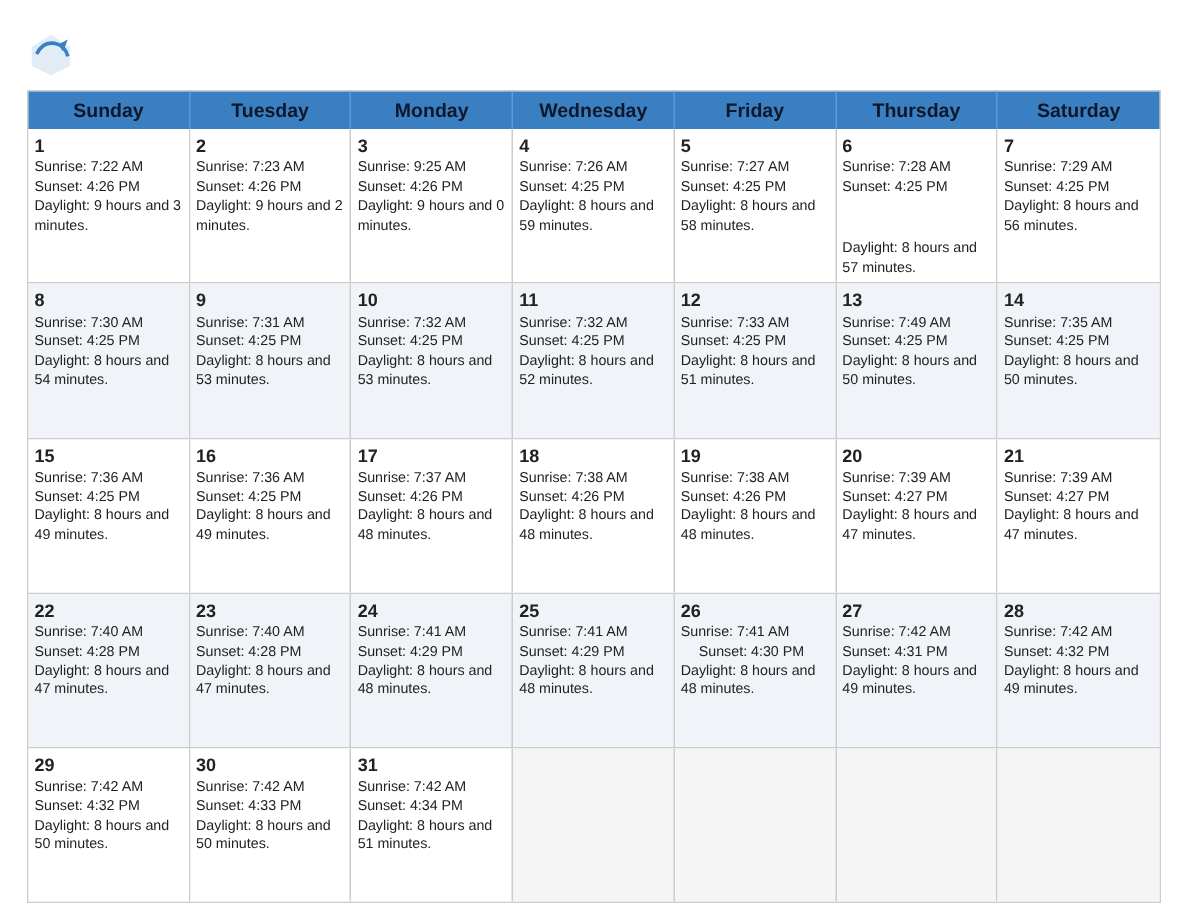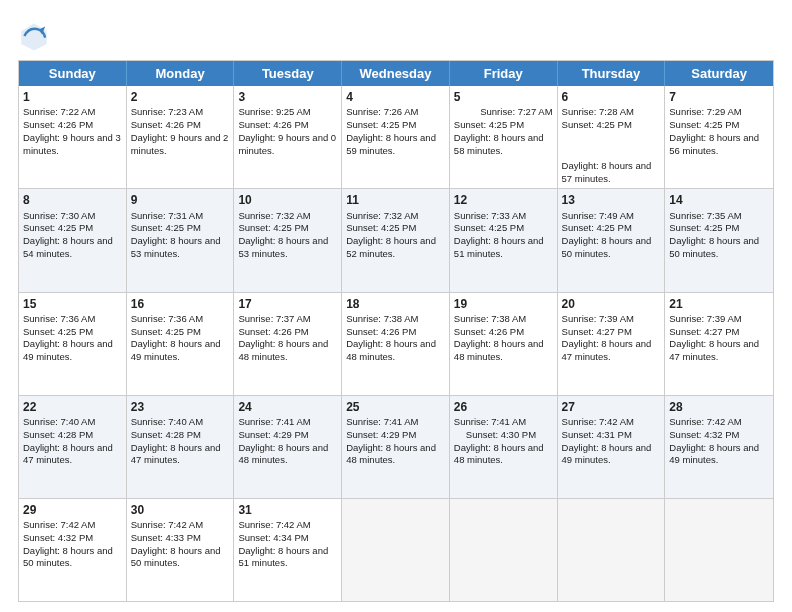--- a/index.html
+++ b/index.html
@@ -67,21 +67,21 @@
       display: flex;
       flex-direction: column;
       border: 1px solid #ccc;
     }
     .cal-header-row {
       display: grid;
       grid-template-columns: repeat(7, 1fr);
       background: #3a7fc1;
     }
     .cal-header-cell {
-      color: #ffffff;
+      color: #0f172a;
       font-weight: bold;
       font-size: 13px;
       text-align: center;
       padding: 5px 2px;
       border-right: 1px solid #5a9fd4;
     }
     .cal-header-cell:last-child { border-right: none; }
     .cal-body {
       flex: 1;
       display: flex;
@@ -131,22 +131,22 @@
     </div>
     <div class="title-block">
       <div class="main-title"></div>
       <div class="subtitle"></div>
     </div>
   </div>
 
   <div class="calendar">
     <div class="cal-header-row">
     <div class="cal-header-cell">Sunday</div>
+        <div class="cal-header-cell">Tuesday</div>
         <div class="cal-header-cell">Monday</div>
-        <div class="cal-header-cell">Tuesday</div>
         <div class="cal-header-cell">Wednesday</div>
         <div class="cal-header-cell">Friday</div>
         <div class="cal-header-cell">Thursday</div>
         <div class="cal-header-cell">Saturday</div>
       </div>
     <div class="cal-body">
     <div class="cal-week">
           <div class="cal-cell">
             <span class="day-num">1</span>
             <span style="display: block;">Sunrise: 7:22 AM</span>
@@ -166,21 +166,21 @@
             <span style="display: block;">Daylight: 9 hours and 0 minutes.</span>
           </div>
           <div class="cal-cell">
             <span class="day-num">4</span>
             <span style="display: block;">Sunrise: 7:26 AM</span>
             <span style="display: block;">Sunset: 4:25 PM</span>
             <span style="display: block;">Daylight: 8 hours and 59 minutes.</span>
           </div>
           <div class="cal-cell">
             <span class="day-num">5</span>
-            <span style="display: block; text-align: right;">Sunrise: 7:27 AM</span>
+            <span style="display: block;">Sunrise: 7:27 AM</span>
             <span style="display: block;">Sunset: 4:25 PM</span>
             <span style="display: block;">Daylight: 8 hours and 58 minutes.</span>
           </div>
           <div class="cal-cell">
             <span class="day-num">6</span>
             <span style="display: block;">Sunrise: 7:28 AM</span>
             <span style="display: block;">Sunset: 4:25 PM</span>
             <span style="display: block; margin-top: 28px;">Daylight: 8 hours and 57 minutes.</span>
           </div>
           <div class="cal-cell">

